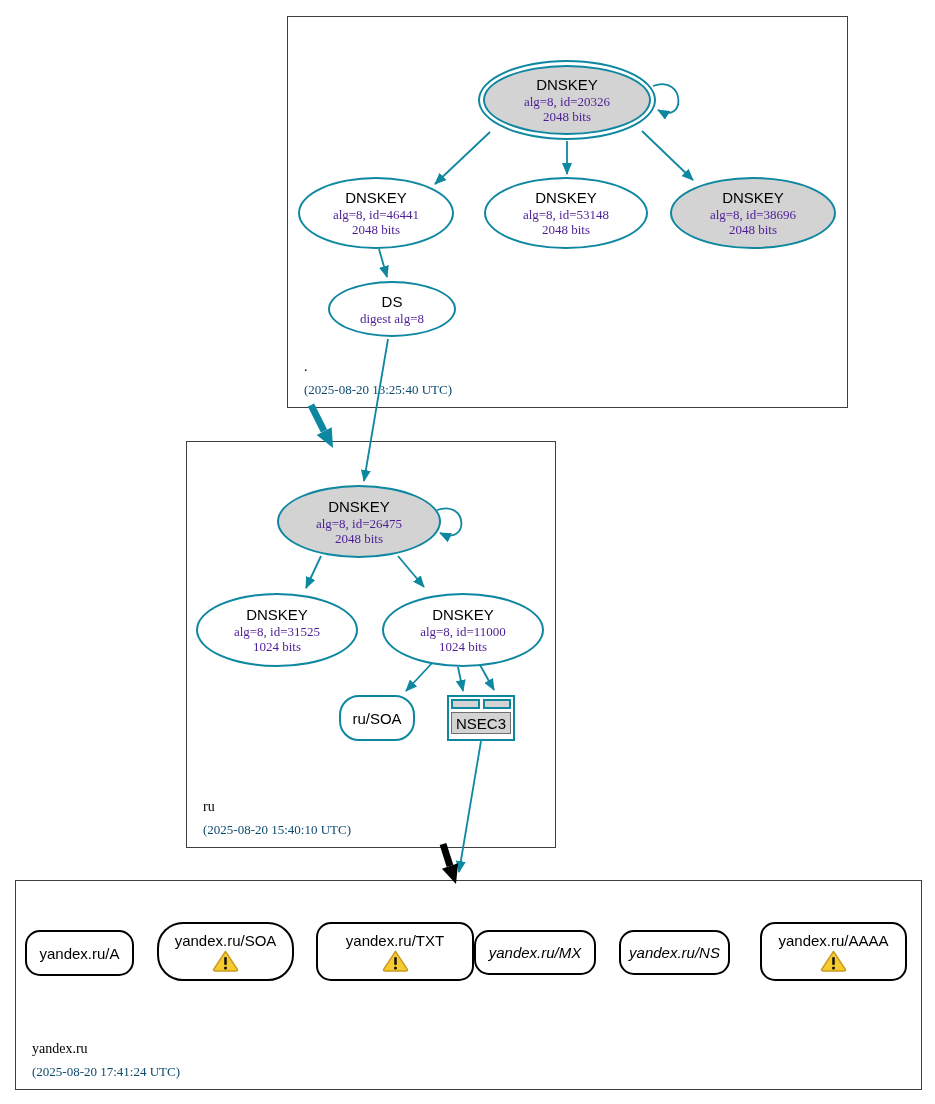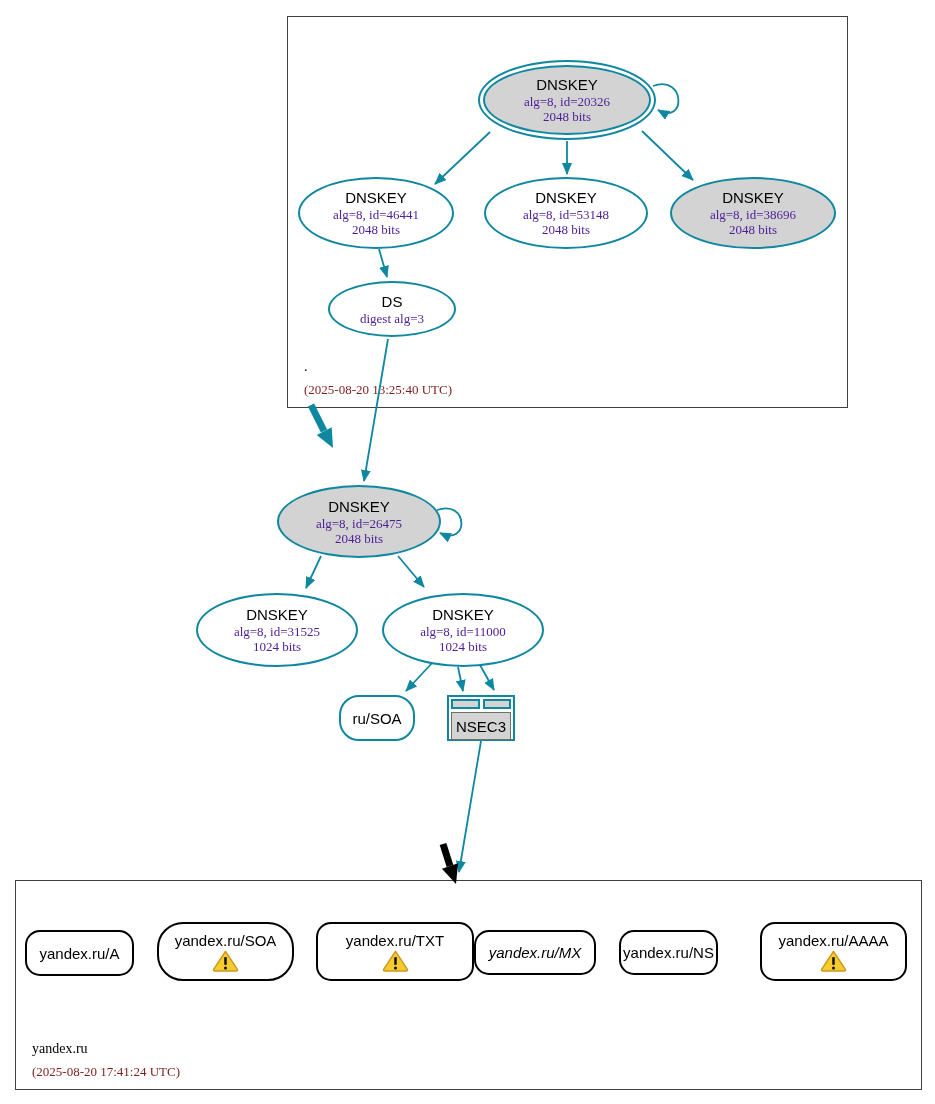--- a/index.html
+++ b/index.html
@@ -10,21 +10,21 @@
   }
   .zone-box {
     position:absolute; border:1px solid #3f3f3f; background:transparent; z-index:1;
   }
   .zone-label {
     position:absolute; left:16px; bottom:32px;
     font-family:"Liberation Serif", serif; font-size:14px; color:#000; white-space:nowrap;
   }
   .zone-ts {
     position:absolute; left:16px; bottom:9px;
-    font-family:"Liberation Serif", serif; font-size:13px; color:#7f1d1d; white-space:nowrap;
+    font-family:"Liberation Serif", serif; font-size:13px; color:#0c4a6e; white-space:nowrap;
   }
   svg.edges { position:absolute; left:0; top:0; z-index:2; pointer-events:none; }
   .node {
     position:absolute; z-index:3; display:flex; flex-direction:column;
     align-items:center; justify-content:center; text-align:center;
   }
   .ellipse { border:2px solid #0e87a0; border-radius:50%; background:#ffffff; }
   .ellipse.gray { background:#d3d3d3; }
   .double { border:2px solid #0e87a0; border-radius:50%; background:#ffffff; padding:3px; }
   .double .inner {
@@ -38,35 +38,39 @@
   }
   .rr-label { font-size:15px; line-height:17px; color:#000; white-space:nowrap; }
   .rounded-teal { border:2px solid #0e87a0; border-radius:20px; background:#ffffff; }
   .nsec3 {
     border:2px solid #0e87a0; border-radius:0; background:#ffffff;
     display:block; padding:2px;
   }
   .nsec3 .cells { display:flex; gap:3px; height:10px; margin-bottom:3px; }
   .nsec3 .cell { flex:1; border:2px solid #0e87a0; background:#d3d3d3; }
   .nsec3 .body {
-    height:28px; border:1.5px solid #6f6f6f; background:#d3d3d3;
+    height:22px; border:1.5px solid #6f6f6f; background:#d3d3d3;
     display:flex; align-items:center; justify-content:center;
   }
   .warning { margin-top:1px; }
 </style>
 </head>
 <body>
 
 <div class="canvas">
 
   <div class="zone-box" style="left:287px; top:16px; width:561px; height:392px;">
     <div class="zone-label">.</div>
     <div class="zone-ts">(2025-08-20 13:25:40 UTC)</div>
   </div>
 
+  <div class="zone-box" style="left:186px; top:441px; width:370px; height:407px;">
+    <div class="zone-label">ru</div>
+    <div class="zone-ts">(2025-08-20 15:40:10 UTC)</div>
+  </div>
 
   <div class="zone-box" style="left:15px; top:880px; width:907px; height:210px;text-align:right;">
     <div class="zone-label">yandex.ru</div>
     <div class="zone-ts">(2025-08-20 17:41:24 UTC)</div>
   </div>
 
   <svg class="edges" width="935" height="1104" viewBox="0 0 935 1104">
     <defs>
       <marker id="tealArrow" viewBox="0 0 12 10" refX="11" refY="5" markerWidth="12" markerHeight="10" markerUnits="userSpaceOnUse" orient="auto">
         <path d="M0,0 L12,5 L0,10 Z" fill="#0e87a0"></path>
@@ -118,21 +122,21 @@
   </div>
 
   <div class="node ellipse gray" style="left:670px; top:177px; width:166px; height:72px;">
     <div class="ntitle">DNSKEY</div>
     <div class="ndetail">alg=8, id=38696</div>
     <div class="ndetail">2048 bits</div>
   </div>
 
   <div class="node ellipse" style="left:328px; top:281px; width:128px; height:56px;">
     <div class="ntitle">DS</div>
-    <div class="ndetail">digest alg=3</div>
+    <div class="ndetail">digest alg=8</div>
   </div>
 
   <div class="node ellipse gray" style="left:277px; top:485px; width:164px; height:73px;">
     <div class="ntitle">DNSKEY</div>
     <div class="ndetail">alg=8, id=26475</div>
     <div class="ndetail">2048 bits</div>
   </div>
 
   <div class="node ellipse" style="left:196px; top:593px; width:162px; height:74px;">
     <div class="ntitle">DNSKEY</div>
@@ -179,21 +183,21 @@
       <path d="M14 1.5 L26.2 20 Q27.4 22 24.6 22 L3.4 22 Q0.6 22 1.8 20 Z" fill="#f7cb2d" stroke="#c79b1f" stroke-width="1.6" stroke-linejoin="round"></path>
       <rect x="12.7" y="7.5" width="2.6" height="8" fill="#111"></rect>
       <circle cx="14" cy="18.8" r="1.6" fill="#111"></circle>
     </svg>
   </div>
 
   <div class="node rr" style="left:474px; top:930px; width:122px; height:45px;font-style:italic;">
     <div class="rr-label">yandex.ru/MX</div>
   </div>
 
-  <div class="node rr" style="left:619px; top:930px; width:99px; height:45px;">
+  <div class="node rr" style="left:619px; top:930px; width:111px; height:45px;font-style:italic;">
     <div class="rr-label">yandex.ru/NS</div>
   </div>
 
   <div class="node rr" style="left:760px; top:922px; width:147px; height:59px;justify-content:center;">
     <div class="rr-label">yandex.ru/AAAA</div>
     <svg class="warning" width="27" height="22" viewBox="0 0 28 23">
       <path d="M14 1.5 L26.2 20 Q27.4 22 24.6 22 L3.4 22 Q0.6 22 1.8 20 Z" fill="#f7cb2d" stroke="#c79b1f" stroke-width="1.6" stroke-linejoin="round"></path>
       <rect x="12.7" y="7.5" width="2.6" height="8" fill="#111"></rect>
       <circle cx="14" cy="18.8" r="1.6" fill="#111"></circle>
     </svg>

